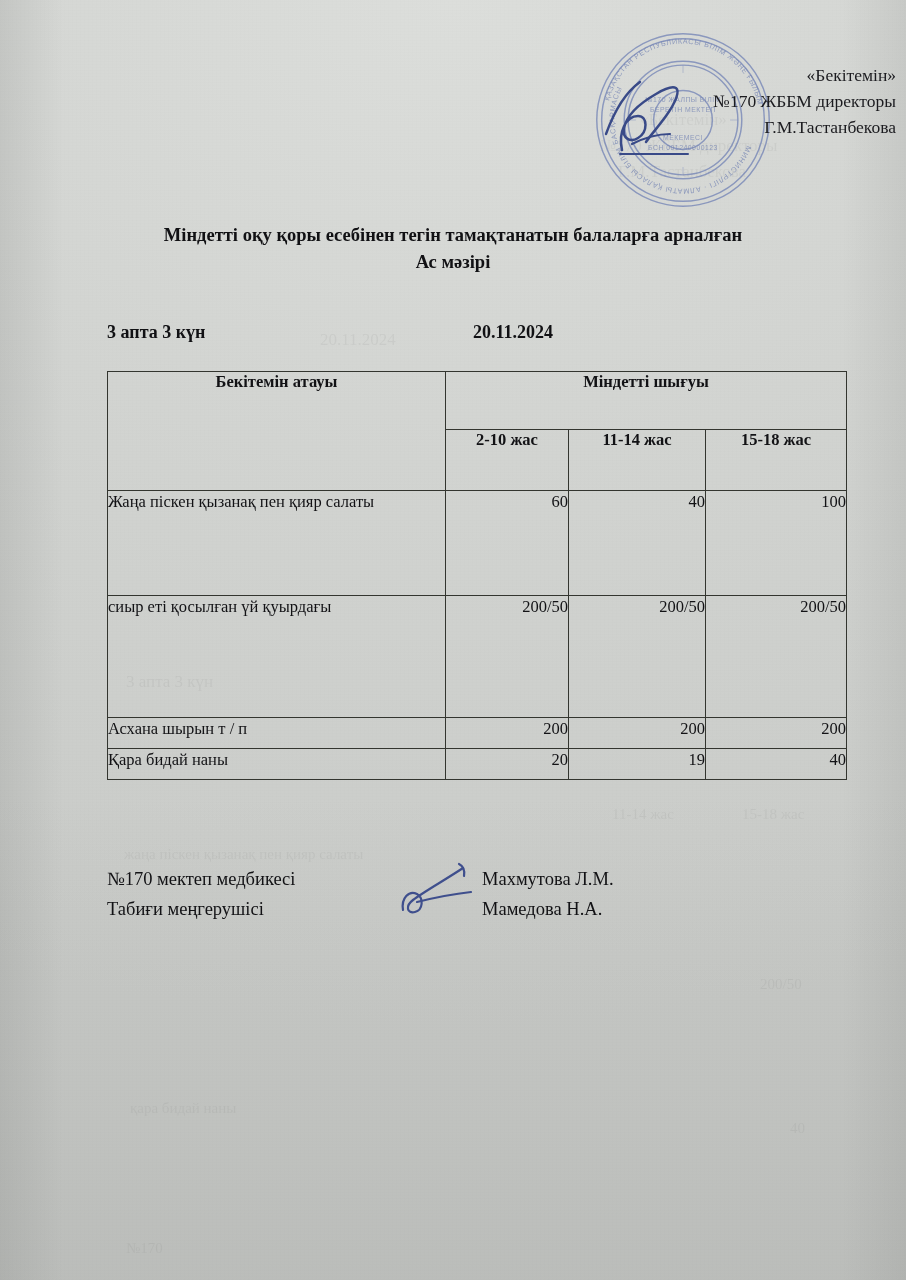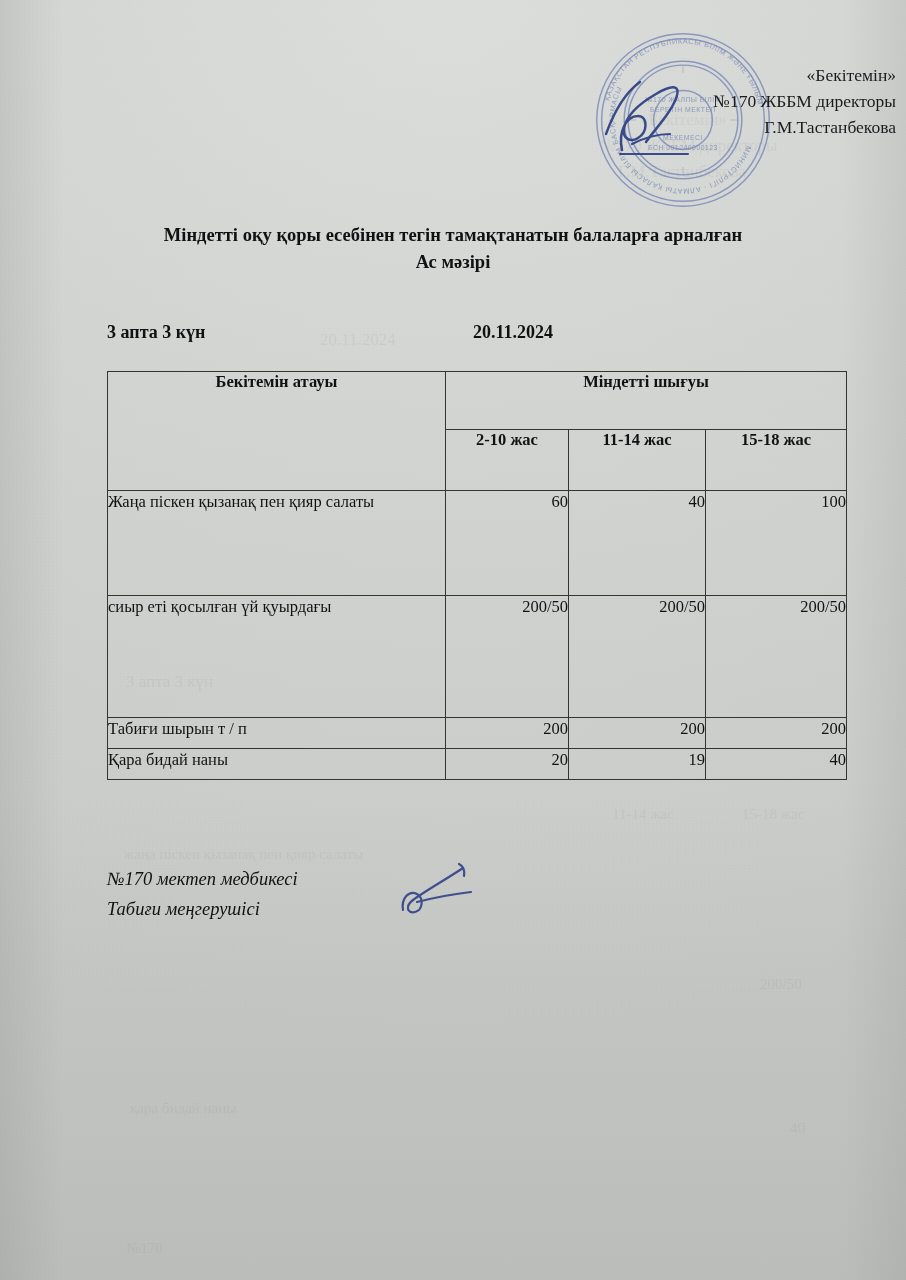--- a/index.html
+++ b/index.html
@@ -171,21 +171,20 @@
   #footer {
     position: absolute;
     left: 107px;
     top: 864px;
     width: 700px;
     height: 70px;
     z-index: 4;
     color: #121215;
     font-size: 18.5px;
     line-height: 30px;
-    font-style: italic;
   }
   #footer .roles { position: absolute; left: 0; top: 0; }
   #footer .names { position: absolute; left: 375px; top: 0; }
   #footer .ln { display: block; white-space: nowrap; }
 
   #staff-signature {
     position: absolute;
     left: 290px;
     top: -6px;
     width: 120px;
@@ -296,21 +295,21 @@
       <td class="amt-cell">40</td>
       <td class="amt-cell">100</td>
     </tr>
     <tr class="row-tall2">
       <td class="dish-cell">сиыр еті қосылған үй қуырдағы</td>
       <td class="amt-cell">200/50</td>
       <td class="amt-cell">200/50</td>
       <td class="amt-cell">200/50</td>
     </tr>
     <tr class="row-short">
-      <td class="dish-cell">Табиғи шырын т / п</td>
+      <td class="dish-cell">Асхана шырын т / п</td>
       <td class="amt-cell">200</td>
       <td class="amt-cell">200</td>
       <td class="amt-cell">200</td>
     </tr>
     <tr class="row-short">
       <td class="dish-cell">Қара бидай наны</td>
       <td class="amt-cell">20</td>
       <td class="amt-cell">19</td>
       <td class="amt-cell">40</td>
     </tr>
@@ -325,13 +324,17 @@
 
   <svg id="staff-signature" viewBox="0 0 120 66">
     <g fill="none" stroke="#3f4f8d" stroke-width="2.2" stroke-linecap="round" stroke-linejoin="round">
       <path d="M6 52 C 4 40, 12 32, 20 36 C 27 40, 26 52, 18 54 C 10 56, 8 48, 16 42
                C 28 33, 48 22, 66 10"></path>
       <path d="M62 6 C 66 8, 68 12, 67 18"></path>
       <path d="M20 44 C 36 40, 56 36, 74 34"></path>
     </g>
   </svg>
 
+  <span class="names">
+    <span class="ln">Махмутова Л.М.</span>
+    <span class="ln">Мамедова Н.А.</span>
+  </span>
 </div>
 
 </body></html>

